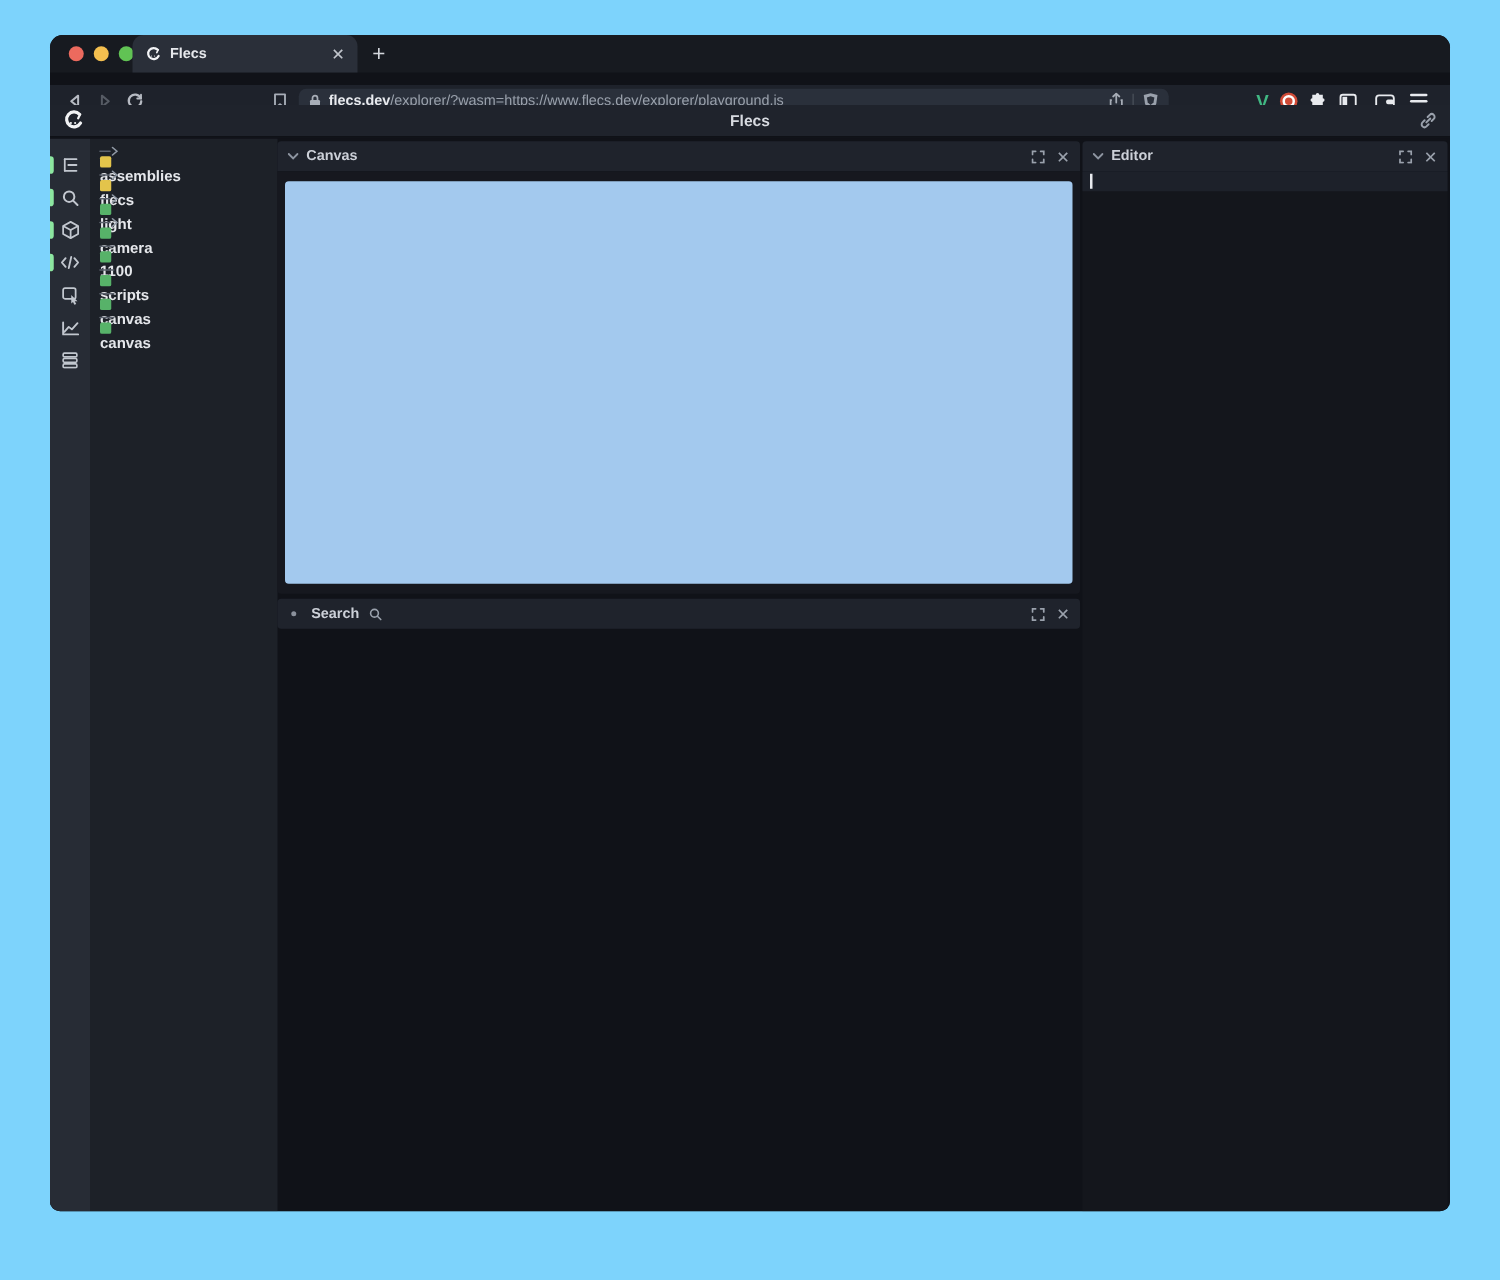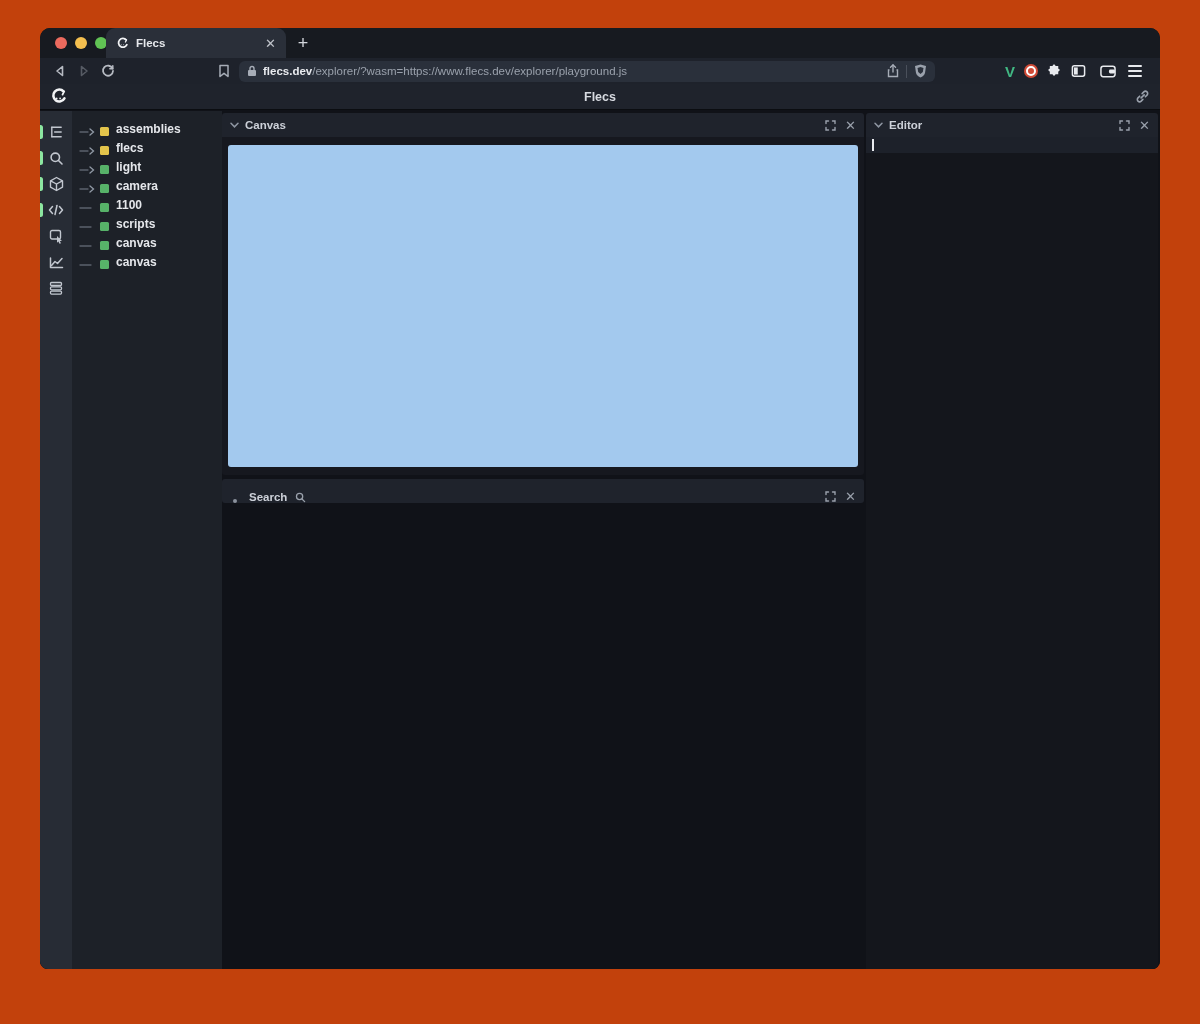--- a/index.html
+++ b/index.html
@@ -1,36 +1,36 @@
 <!DOCTYPE html>
 <html style="--indicator: #8ce6a0; --canvas-blue: #a3c9ee;"><head>
 <meta charset="utf-8">
 <style>
   * { margin:0; padding:0; box-sizing:border-box; }
   html,body { width:1200px; height:1024px; }
   body { background:#000; font-family:"Liberation Sans","DejaVu Sans",sans-serif; overflow:hidden; }
 
-  .stage { position:relative; width:1200px; height:1024px; background:#c2410c; }
+  .stage { position:relative; width:1200px; height:1024px; background:#7dd3fc; }
 
   .window { position:absolute; left:40px; top:28px; width:1120px; height:941px;
             background:#101218; border-radius:10px 10px 8px 8px; overflow:hidden; }
 
   
   .tabstrip { position:absolute; left:0; top:0; width:100%; height:30px; background:#171a20; }
   .lights { position:absolute; left:15px; top:9px; display:flex; gap:8px; }
   .light { width:12px; height:12px; border-radius:50%; }
   .tab { position:absolute; left:66px; top:0; width:180px; height:30px; background:#2a2f39;
          border-radius:9px 9px 0 0; display:flex; align-items:center; padding:0 10px; gap:7px; }
   .tab-title { color:#e6e8ec; font-size:11.5px; font-weight:700; flex:1; }
   .tab-close { color:#c0c4cb; font-size:13px; line-height:1; cursor:default; }
   .newtab { position:absolute; left:250px; top:3px; width:26px; height:24px; color:#d3d6dc;
             font-size:18px; font-weight:400; display:flex; align-items:center; justify-content:center; }
 
   
-  .toolbar { position:absolute; left:0; top:30px; width:100%; height:26px; background:#1e222b;
+  .toolbar { position:absolute; left:0; top:40px; width:100%; height:26px; background:#1e222b;
              display:flex; align-items:center; }
   .navbtn { width:24px; height:22px; display:flex; align-items:center; justify-content:center; color:#b6bac2; }
   .navbtn.disabled { color:#565b64; }
   .tb-spacer { width:8px; }
   .bookmark-btn { width:24px; height:22px; display:flex; align-items:center; justify-content:center; color:#a7adb7; margin-left:92px; }
   .urlbar { width:696px; height:21px; margin-left:3px; background:#2a303b; border-radius:6px;
             display:flex; align-items:center; padding:0 8px; gap:6px; }
   .url-text { font-size:11.5px; white-space:nowrap; overflow:hidden; }
   .url-domain { color:#e9ebef; font-weight:700; }
   .url-path { color:#9aa1ac; font-weight:400; }
@@ -55,36 +55,36 @@
   
   .app-body { position:absolute; left:0; top:83px; width:100%; height:858px; background:#101218; }
 
   .iconbar { position:absolute; left:0; top:0; width:32px; height:100%; background:#272c35; padding-top:8px; }
   .ic-item { position:relative; height:26px; display:flex; align-items:center; justify-content:center; color:#c2c7cf; }
   .ic-item .ind { display:none; position:absolute; left:-2px; top:6px; width:5px; height:14px;
                   border-radius:3px; background:var(--indicator); }
   .ic-item.active .ind { display:block; }
 
   .treepanel { position:absolute; left:32px; top:0; width:150px; height:100%; background:#1d2128; padding-top:6px; }
-  .tree-row { height:19px; display:flex; align-items:flex-end; padding-left:8px; }
+  .tree-row { height:19px; display:flex; align-items:flex-start; padding-left:8px;flex-direction:column; }
   .twig { width:20px; display:flex; align-items:center; color:#5b616c; }
   .twig svg { overflow:visible; }
   .sq { width:9px; height:9px; border-radius:1.5px; margin-right:7px; flex:none; }
   .tree-lbl { color:#e5e7eb; font-size:12px; font-weight:700; white-space:nowrap; }
 
   .main-col { position:absolute; left:182px; top:2px; width:642px; }
   .panel-hd { height:24px; background:#1f232c; border-radius:3px 3px 0 0; display:flex;
               align-items:center; padding:0 8px; gap:6px; }
   .panel-hd .chev { color:#8d94a0; display:flex; }
   .panel-hd .ttl { color:#ccd0d8; font-size:11.5px; font-weight:700; }
   .panel-hd .hd-right { margin-left:auto; display:flex; align-items:center; gap:9px; color:#9aa1ac; }
   .panel-hd .x { font-size:13px; line-height:1; }
   .canvas-body { height:338px; background:#16181f; border-radius:0 0 3px 3px; padding:8px 6px; }
   .bluecanvas { width:100%; height:322px; border-radius:3px; background:var(--canvas-blue); }
-  .searchbar { margin-top:4px; border-radius:3px;align-items:flex-end; }
+  .searchbar { margin-top:4px; border-radius:3px; }
   .bullet { width:4px; height:4px; border-radius:50%; background:#8b919c; margin:0 6px 0 3px; }
   .mag { color:#9aa1ac; display:flex; margin-left:2px; }
 
   .editor-col { position:absolute; left:826px; top:2px; width:292px; height:856px; }
   .editor-body { height:832px; background:#14161c; }
   .editor-line { height:16px; background:#1d212a; position:relative; }
   .caret { position:absolute; left:6px; top:2px; width:2px; height:12px; background:#e8eaee; }
 
   svg { display:block; }
 </style>

